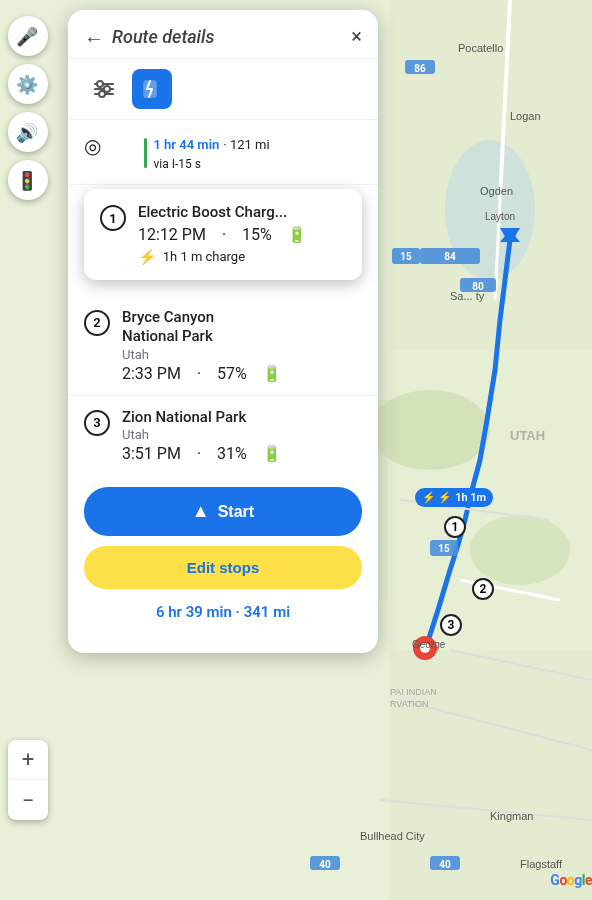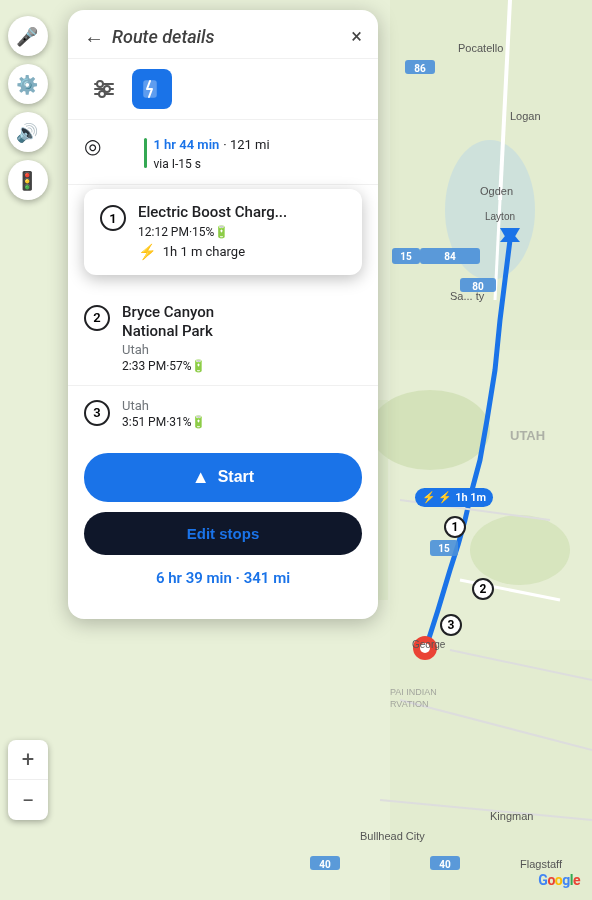--- a/index.html
+++ b/index.html
@@ -74,21 +74,21 @@
       font-size: 22px;
       color: #555;
       border-bottom: 1px solid #eee;
     }
     .zoom-btn:last-child { border-bottom: none; }
 
     
     .google-logo {
       position: absolute;
       bottom: 12px;
-      right: 12px;
+      right: 0;
       font-size: 14px;
       font-weight: bold;
       letter-spacing: -0.5px;
     }
     .g-blue { color: #4285F4; }
     .g-red { color: #EA4335; }
     .g-yellow { color: #FBBC05; }
     .g-green { color: #34A853; }
 
     
@@ -210,26 +210,26 @@
       font-size: 15px;
       font-weight: 500;
       color: #202124;
       line-height: 1.3;
     }
     .stop-location {
       font-size: 13px;
       color: #70757a;
     }
     .stop-meta {
-      font-size: 12px;
+      font-size: 16px;
       color: #202124;
       margin-top: 2px;
       display: flex;
       align-items: center;
-      gap: 0;
+      gap: 16px;
     }
     .charge-row {
       display: flex;
       align-items: center;
       gap: 6px;
       margin-top: 4px;
       font-size: 13px;
       color: #202124;
     }
     .bolt-icon { color: #f4b400; font-size: 15px; }
@@ -260,21 +260,21 @@
       font-size: 16px;
       font-weight: 600;
       cursor: pointer;
       display: flex;
       align-items: center;
       justify-content: center;
       gap: 8px;
     }
     .edit-stops-btn {
       width: 100%;
-      background: #0f172a;
+      background: #fde047;
       color: #1a73e8;
       border: none;
       border-radius: 24px;
       padding: 13px;
       font-size: 15px;
       font-weight: 600;
       cursor: pointer;
     }
 
     .trip-summary {
@@ -480,20 +480,21 @@
           <span> · </span>
           <span>57%</span>
           <span>🔋</span>
         </div>
       </div>
     </div>
 
     <div class="stop-item" style="border-bottom: none;">
       <div class="stop-number">3</div>
       <div class="stop-details">
+        <div class="stop-name">Zion National Park</div>
         <div class="stop-location">Utah</div>
         <div class="stop-meta">
           <span>3:51 PM</span>
           <span> · </span>
           <span>31%</span>
           <span>🔋</span>
         </div>
       </div>
     </div>
 

